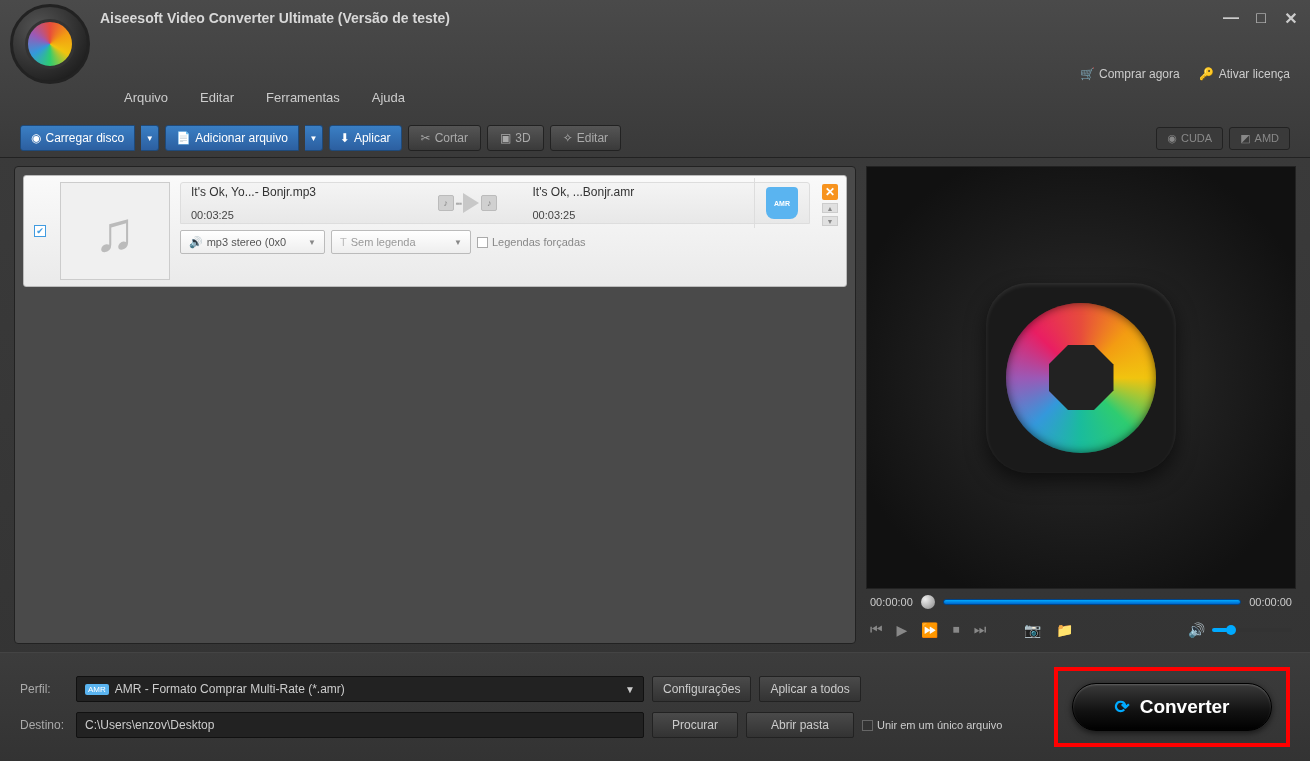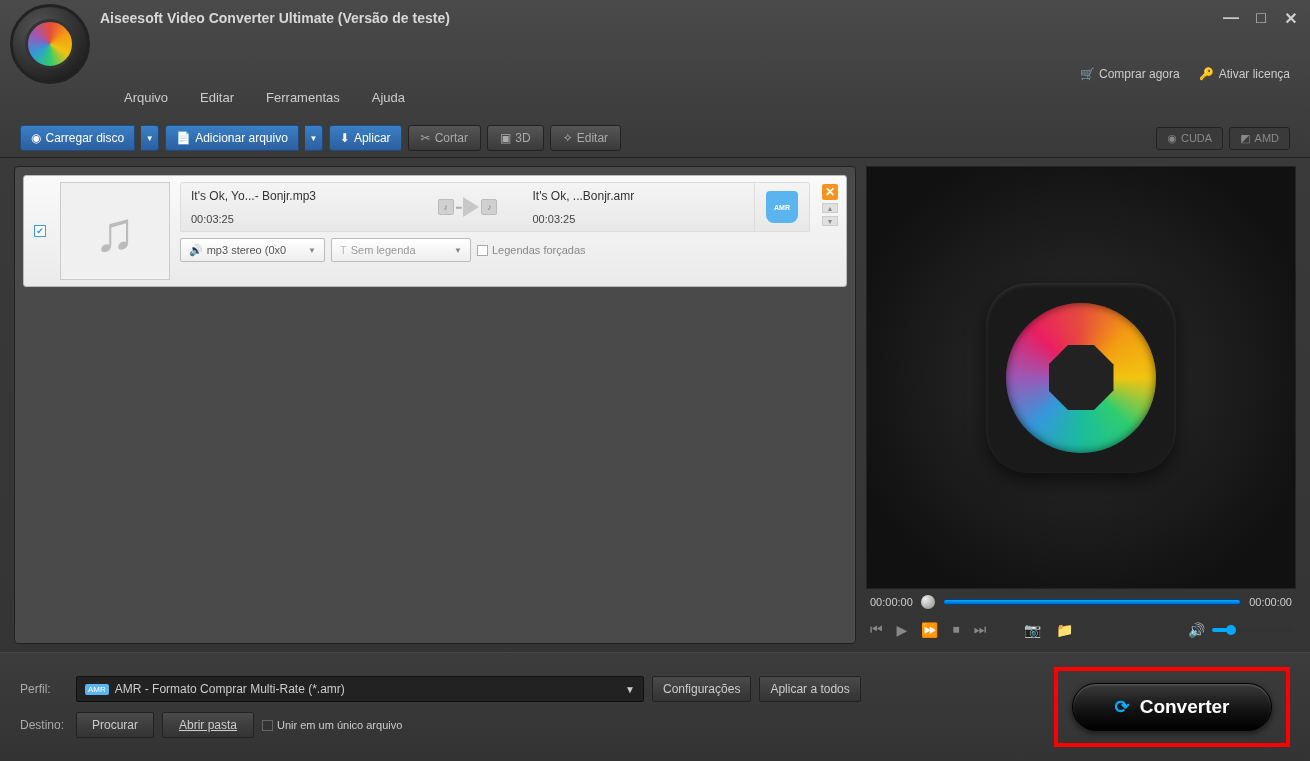--- a/index.html
+++ b/index.html
@@ -23,21 +23,21 @@
 .toolbar-spacer { flex: 1; }
 .gpu-badge { background: #3a3a3a; border: 1px solid #222; border-radius: 3px; color: #888; font-size: 11px; padding: 4px 10px; display: flex; align-items: center; gap: 4px; }
 .main { flex: 1; display: flex; gap: 10px; padding: 8px 14px; min-height: 0; }
 .content-left { flex: 1; background: #4a4a4a; border: 1px solid #222; border-radius: 4px; overflow: hidden; }
 .file-item { background: linear-gradient(to bottom, #fafafa, #eaeaea); margin: 8px; border: 1px solid #bbb; border-radius: 3px; display: flex; gap: 10px; padding: 6px; position: relative; }
 .checkbox-area { display: flex; align-items: center; padding: 0 4px; }
 .chk { width: 12px; height: 12px; border: 1px solid #409be0; background: #fff; display: flex; align-items: center; justify-content: center; font-size: 9px; color: #409be0; }
 .thumb { width: 110px; height: 98px; background: #f0f0f0; border: 1px solid #ccc; display: flex; align-items: center; justify-content: center; }
 .music-note { font-size: 56px; color: #bbb; }
 .file-info { flex: 1; display: flex; flex-direction: column; }
-.file-row1 { display: flex; align-items: center; height: 50px; border: 1px solid #ddd; border-radius: 3px 3px 0 0; background: linear-gradient(to bottom, #f4f4f4, #e8e8e8); }
+.file-row1 { display: flex; align-items: center; height: 42px; border: 1px solid #ddd; border-radius: 3px 3px 0 0; background: linear-gradient(to bottom, #f4f4f4, #e8e8e8); }
 .src-col, .dst-col { flex: 1; padding: 6px 10px; }
 .file-name { font-size: 12px; color: #333; }
 .file-dur { font-size: 11px; color: #444; margin-top: 10px; }
 .arrow-col { flex: 0 0 110px; display: flex; align-items: center; justify-content: center; gap: 4px; }
 .fmt-badge { width: 55px; height: 50px; border-left: 1px solid #ddd; display: flex; align-items: center; justify-content: center; }
 .amr-icon { width: 32px; height: 32px; background: #5ab4f0; border-radius: 4px 4px 8px 8px; position: relative; font-size: 7px; color: #fff; display: flex; align-items: center; justify-content: center; font-weight: bold; }
 .remove-col { width: 20px; display: flex; flex-direction: column; align-items: center; justify-content: flex-start; gap: 3px; padding-top: 2px; }
 .remove-x { width: 16px; height: 16px; background: #f7931e; color: #fff; border-radius: 2px; font-size: 12px; display: flex; align-items: center; justify-content: center; font-weight: bold; cursor: pointer; }
 .updown { width: 16px; height: 10px; background: #e0e0e0; border: 1px solid #ccc; font-size: 7px; display: flex; align-items: center; justify-content: center; color: #888; cursor: pointer; }
 .file-row2 { display: flex; align-items: center; gap: 6px; padding: 6px 0; }
@@ -253,22 +253,25 @@
               <span style="background:#5ab4f0;padding:1px 3px;border-radius:2px;font-size:8px;color:#fff;">AMR</span>
               <span>AMR - Formato Comprar Multi-Rate (*.amr)</span>
             </span>
           <span class="icon-sm">▼</span>
         </div>
         <button class="btn-sm">Configurações</button>
         <button class="btn-sm">Aplicar a todos</button>
       </div>
       <div class="field-row">
         <div class="field-label">Destino:</div>
-        <button class="btn-sm" style="width:78px;">Procurar</button>
-        <button class="btn-sm" style="width:92px;text-decoration:underline;">Abrir pasta</button>
+        <div class="field-input" style="max-width:568px;">
+            <span>C:\Users\enzov\Desktop</span>
+          </div>
+        <button class="btn-sm" style="width:86px;">Procurar</button>
+        <button class="btn-sm" style="width:108px;">Abrir pasta</button>
         <div class="chk-inline" style="color:#ccc;">
             <div class="chk-box" style="border-color:#666;background:#333;"></div>
             <span>Unir em um único arquivo</span>
           </div>
       </div>
     </div>
     <div class="convert-wrap">
       <button class="convert-btn">
         <span class="refresh-icon">⟳</span>
         <span>Converter</span>

